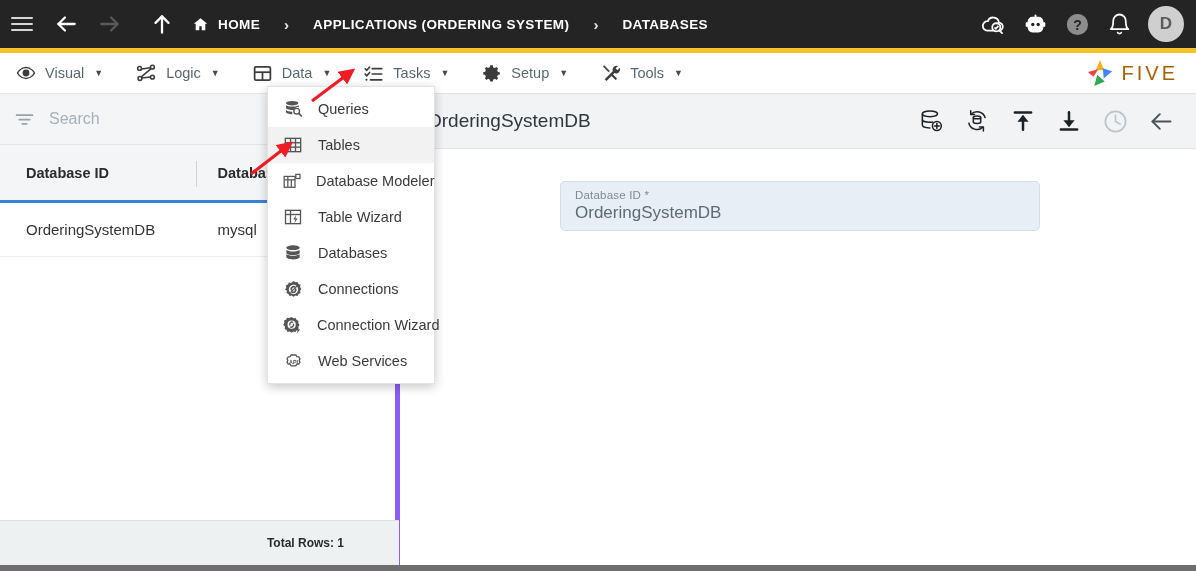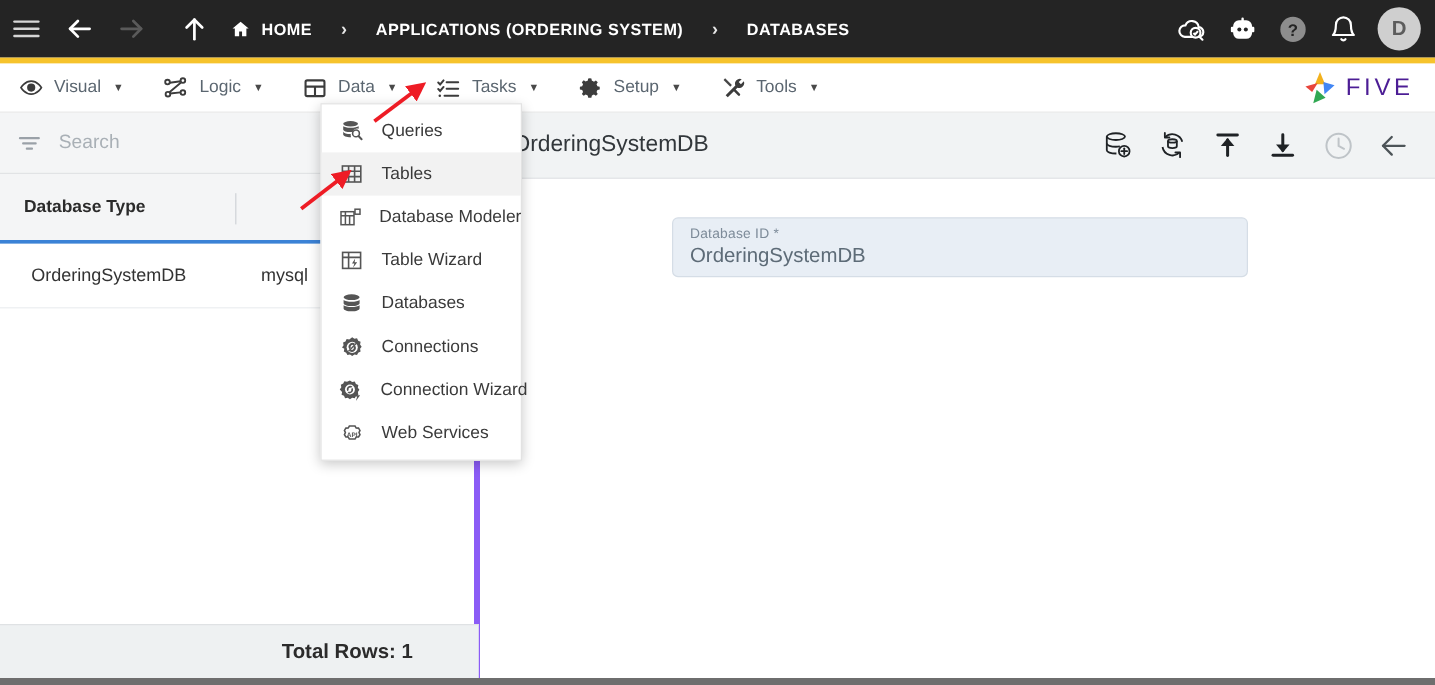--- a/index.html
+++ b/index.html
@@ -67,21 +67,21 @@
     display: flex; align-items: center; gap: 9px;
     height: 41px; padding: 0 16px; color: #5b6670; font-size: 14.5px;
     white-space: nowrap;
   }
   .menu-item .mi-ico { color: #3c3c3c; display: flex; align-items: center; }
   .caret { font-size: 9px; color: #4a4a4a; margin-left: 1px; }
   .brand {
     margin-left: auto; display: flex; align-items: center; gap: 7px; padding-right: 18px;
   }
   .brand-word {
-    font-size: 20px; letter-spacing: 3px; color: #4c1d95; font-weight: 500;
+    font-size: 20px; letter-spacing: 3px; color: #a16207; font-weight: 500;
   }
 
   
   .left-panel {
     position: absolute; left: 0; top: 94px; width: 400px; height: 471px;
     background: #ffffff; border-right: 5px solid #8b5cf6;
   }
   .searchbar {
     height: 51px; background: #f4f5f6; border-bottom: 1px solid #e1e3e5;
     display: flex; align-items: center; padding: 0 14px; gap: 14px;
@@ -107,21 +107,21 @@
   .gr-cell { font-size: 15px; color: #333; padding-left: 26px; }
   .gr-cell.c1 { width: 200px; }
   .gr-cell.c2 { width: 200px; padding-left: 20px; }
   .grid-body { height: 346px; background: #fff; }
   .grid-footer {
     position: absolute; left: 0; bottom: 0; width: 399px; height: 45px;
     background: #eef1f2; border-top: 1px solid #dfe2e4;
     display: flex; align-items: center; justify-content: flex-end;
     padding-right: 55px;
   }
-  .total-rows { font-size: 17px; font-weight: bold; color: #2b2b2b; }
+  .total-rows { font-size: 12px; font-weight: bold; color: #2b2b2b; }
 
   
   .right-panel {
     position: absolute; left: 401px; top: 94px; width: 795px; height: 471px;
     background: #ffffff;
   }
   .rp-header {
     height: 55px; background: #f1f3f4; border-bottom: 1px solid #e1e3e5;
     display: flex; align-items: center; padding: 0 18px 0 26px;
   }
@@ -352,20 +352,21 @@
         <svg width="21" height="21" viewBox="0 0 24 24" fill="none" stroke="currentColor" stroke-width="2" stroke-linecap="round">
           <line x1="3" y1="7" x2="21" y2="7"></line>
             <line x1="6" y1="12" x2="18" y2="12"></line>
             <line x1="9.5" y1="17" x2="14.5" y2="17"></line>
         </svg>
       </span>
       <span class="search-text">Search</span>
     </div>
 
     <div class="grid-head">
+      <div class="gh-cell c1">Database ID</div>
       <div class="gh-div"></div>
       <div class="gh-cell c2">Database Type</div>
     </div>
 
     <div class="grid-body">
       <div class="grid-row">
         <div class="gr-cell c1">OrderingSystemDB</div>
         <div class="gr-cell c2">mysql</div>
       </div>
     </div>

